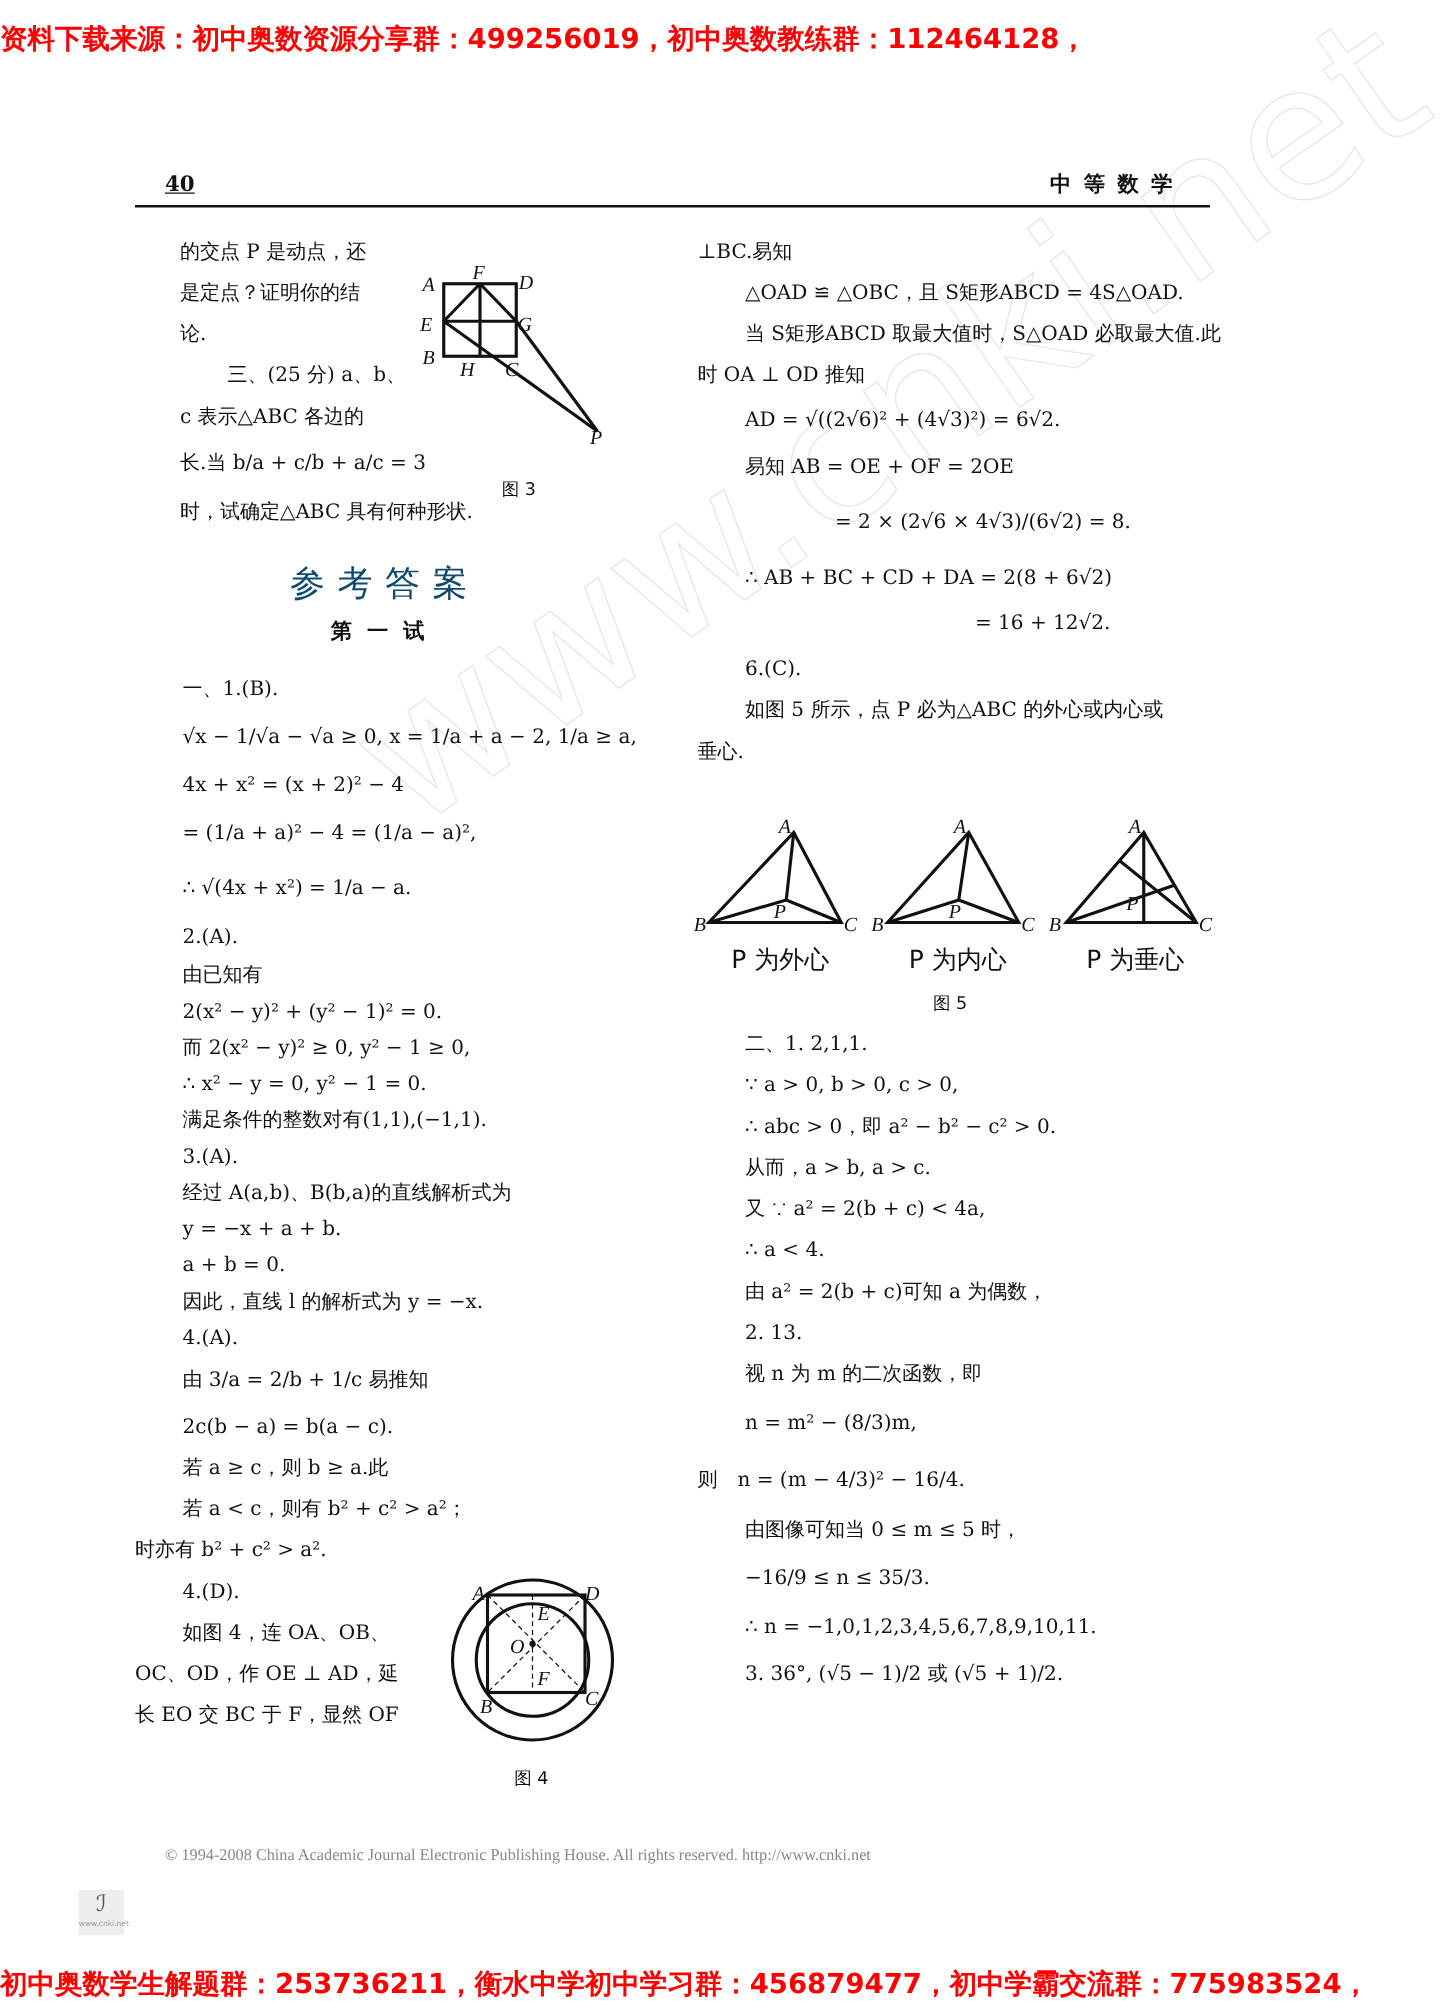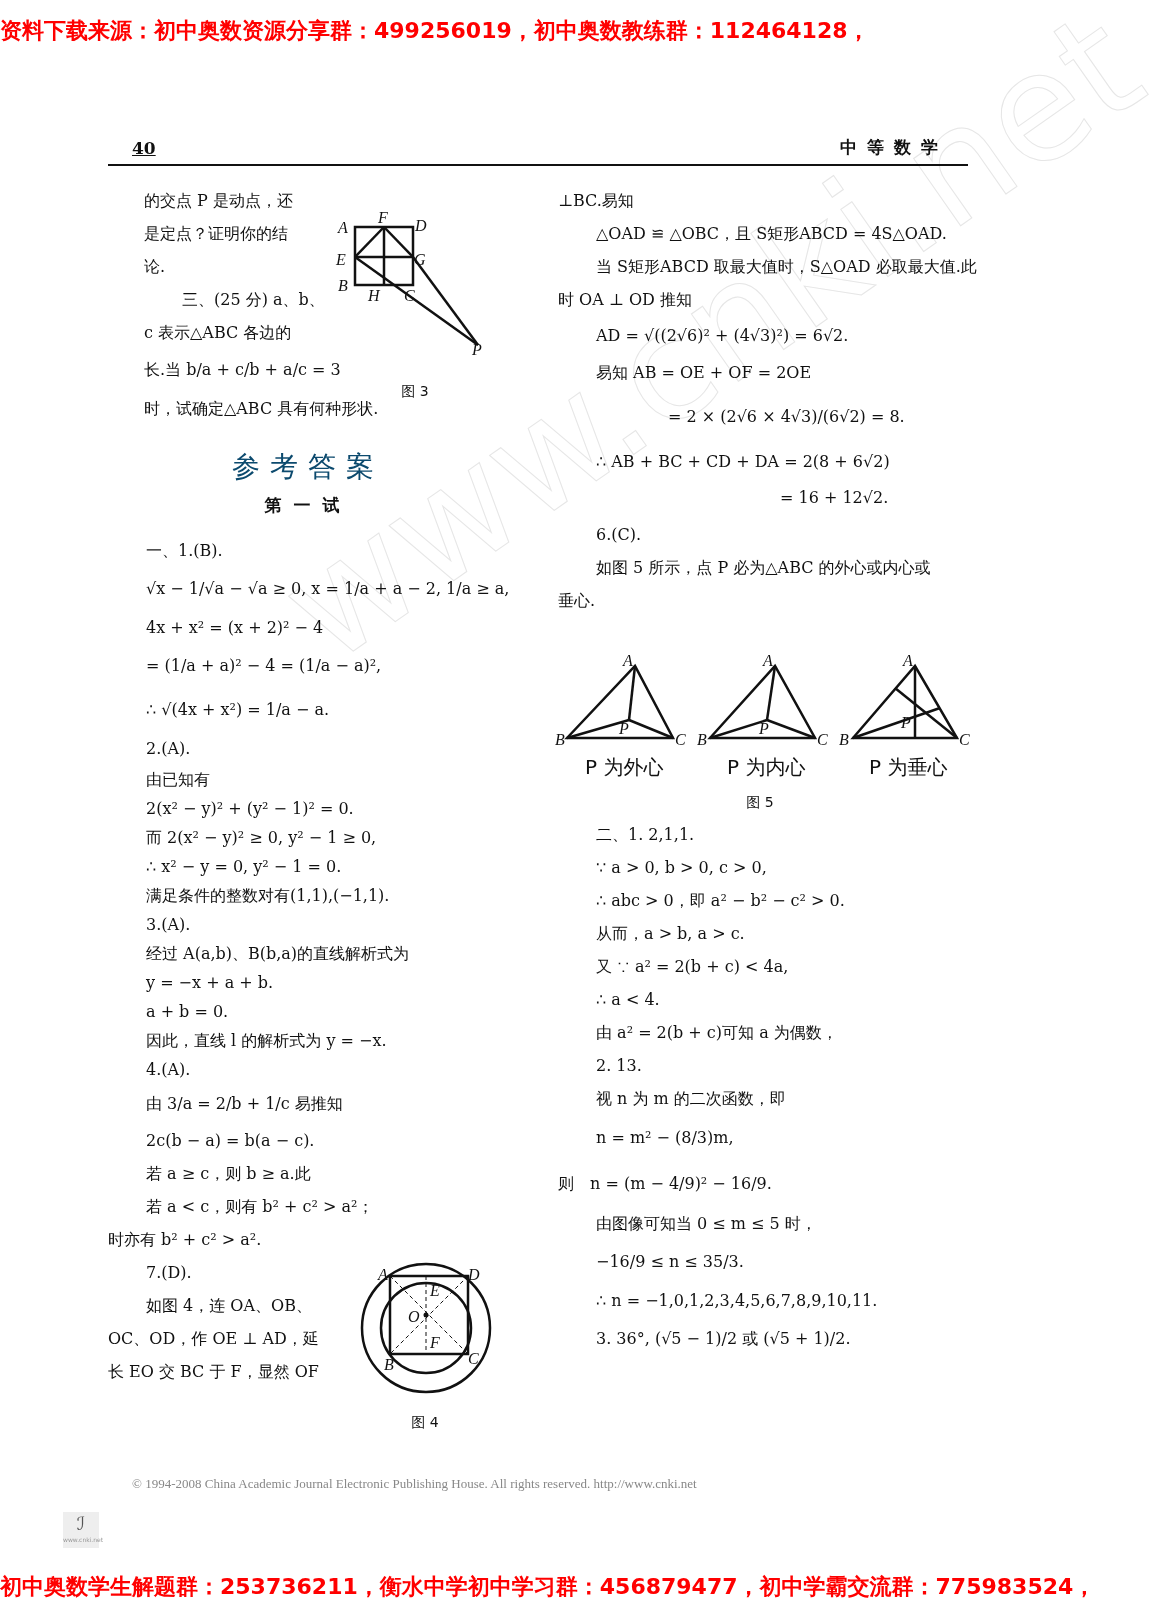--- a/index.html
+++ b/index.html
@@ -97,21 +97,21 @@
   <div class="ln ind" style="line-height:29px;">经过 A(a,b)、B(b,a)的直线解析式为</div>
   <div class="ln ind" style="line-height:29px;">y = −x + a + b.</div>
   <div class="ln ind" style="line-height:29px;">a + b = 0.</div>
   <div class="ln ind" style="line-height:29px;">因此，直线 l 的解析式为 y = −x.</div>
   <div class="ln ind" style="line-height:29px;">4.(A).</div>
   <div class="ln ind" style="line-height:40px;">由 3/a = 2/b + 1/c 易推知</div>
   <div class="ln ind">2c(b − a) = b(a − c).</div>
   <div class="ln ind">若 a ≥ c，则 b ≥ a.此</div>
   <div class="ln ind">若 a &lt; c，则有 b² + c² &gt; a²；</div>
   <div class="ln">时亦有 b² + c² &gt; a².</div>
-  <div class="ln ind">7.(D).</div>
+  <div class="ln ind">4.(D).</div>
   <div class="ln ind">如图 4，连 OA、OB、</div>
   <div class="ln">OC、OD，作 OE ⊥ AD，延</div>
   <div class="ln">长 EO 交 BC 于 F，显然 OF</div>
 </div>
 
 <div class="figure" style="left:350px; top:1258px; width:150px; height:170px;">
   <svg width="150" height="140" viewBox="0 0 150 140">
     <g stroke="#111" fill="none">
       <circle cx="76" cy="70" r="64" stroke-width="2.5"></circle>
       <circle cx="76" cy="70" r="45" stroke-width="2.5"></circle>
@@ -197,21 +197,21 @@
   <div class="ln ind">二、1. 2,1,1.</div>
   <div class="ln ind">∵ a &gt; 0, b &gt; 0, c &gt; 0,</div>
   <div class="ln ind">∴ abc &gt; 0，即 a² − b² − c² &gt; 0.</div>
   <div class="ln ind">从而，a &gt; b, a &gt; c.</div>
   <div class="ln ind">又 ∵ a² = 2(b + c) &lt; 4a,</div>
   <div class="ln ind">∴ a &lt; 4.</div>
   <div class="ln ind">由 a² = 2(b + c)可知 a 为偶数，</div>
   <div class="ln ind">2. 13.</div>
   <div class="ln ind">视 n 为 m 的二次函数，即</div>
   <div class="ln ind" style="line-height:46px;">n = m² − (8/3)m,</div>
-  <div class="ln" style="line-height:46px;">则　n = (m − 4/9)² − 16/9.</div>
+  <div class="ln" style="line-height:46px;">则　n = (m − 4/3)² − 16/4.</div>
   <div class="ln ind">由图像可知当 0 ≤ m ≤ 5 时，</div>
   <div class="ln ind" style="line-height:44px;">−16/9 ≤ n ≤ 35/3.</div>
   <div class="ln ind">∴ n = −1,0,1,2,3,4,5,6,7,8,9,10,11.</div>
   <div class="ln ind" style="line-height:44px;">3. 36°, (√5 − 1)/2 或 (√5 + 1)/2.</div>
 </div>
 
 <div class="cnki-logo">
   <span class="glyph">ℐ</span>
   <span>www.cnki.net</span>
 </div>

